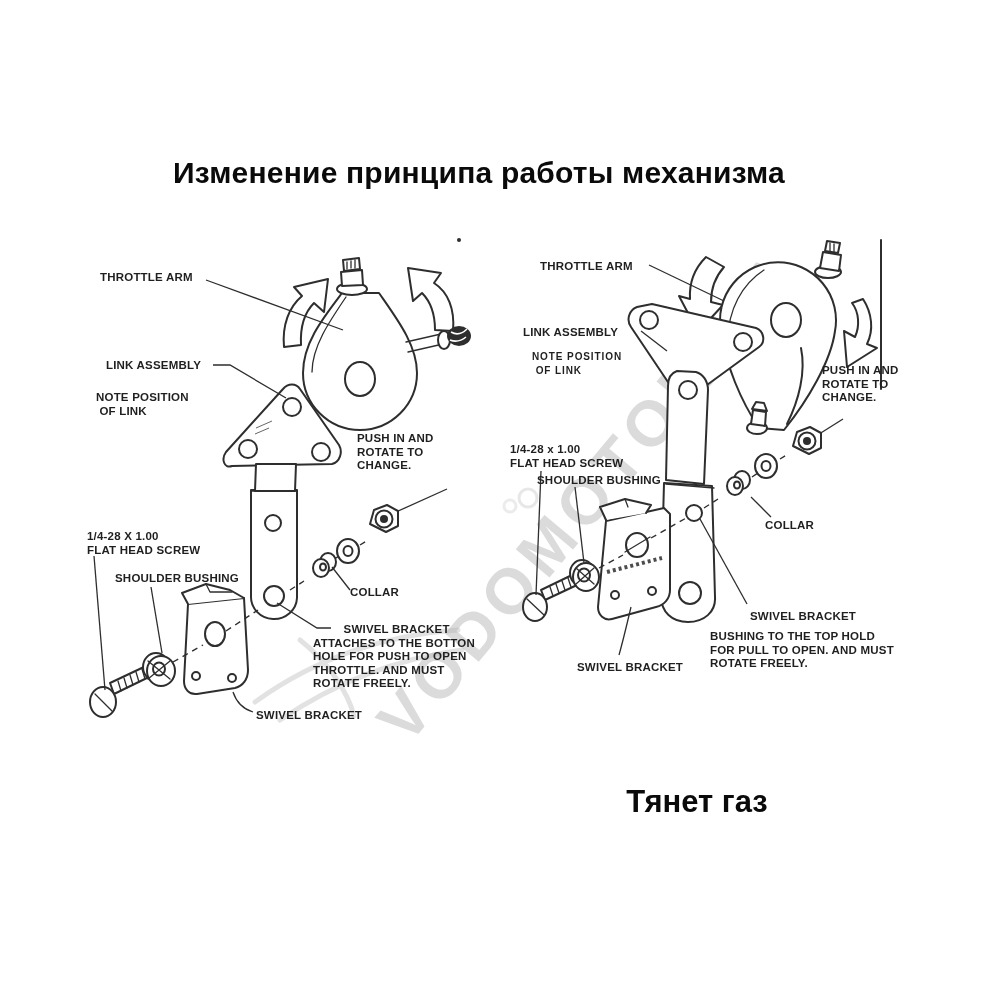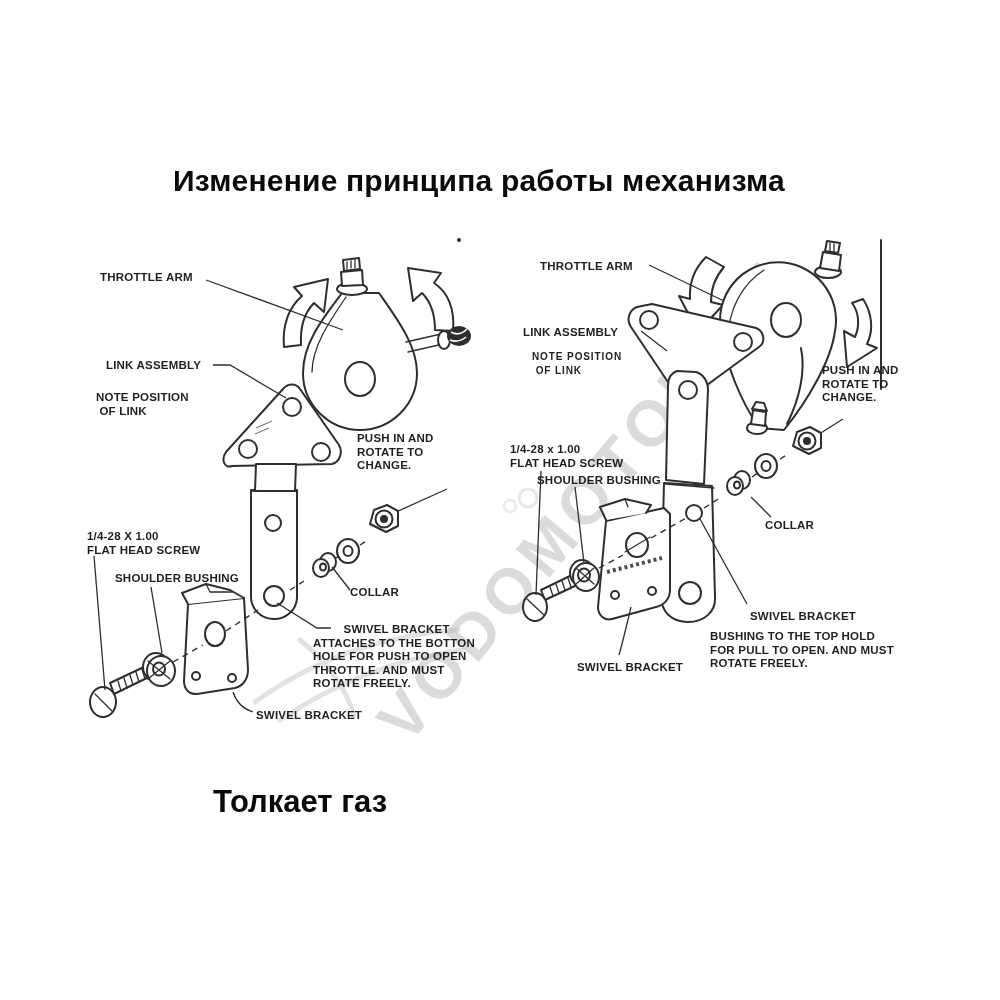--- a/index.html
+++ b/index.html
@@ -211,21 +211,21 @@
         <path class="leader" d="M641,331 L667,351"></path>
         <path class="leader" d="M771,517 L751,497"></path>
         <path class="leader" d="M541,471 L536,595"></path>
         <path class="leader" d="M575,487 L584,563"></path>
         <path class="leader" d="M700,519 L747,604"></path>
         <path class="leader" d="M631,607 C627,624 623,641 619,655"></path>
       </g>
     </g>
   </svg>
 
-  <div class="title-line" style="top:164px">Изменение принципа работы механизма</div>
+  <div class="title-line" style="top:156px">Изменение принципа работы механизма</div>
 
   <div class="lbl" style="left:100px;top:271px">THROTTLE ARM</div>
   <div class="lbl" style="left:106px;top:359px">LINK ASSEMBLY</div>
   <div class="lbl" style="left:96px;top:391px">NOTE POSITION
  OF LINK</div>
   <div class="lbl" style="left:357px;top:432px">PUSH IN AND
 ROTATE TO
 CHANGE.</div>
   <div class="lbl" style="left:87px;top:530px">1/4-28 X 1.00
 FLAT HEAD SCREW</div>
@@ -248,15 +248,15 @@
   <div class="lbl" style="left:510px;top:443px">1/4-28 x 1.00
 FLAT HEAD SCREW</div>
   <div class="lbl" style="left:537px;top:474px">SHOULDER BUSHING</div>
   <div class="lbl" style="left:765px;top:519px">COLLAR</div>
   <div class="lbl" style="left:750px;top:610px">SWIVEL BRACKET</div>
   <div class="lbl" style="left:710px;top:630px">BUSHING TO THE TOP HOLD
 FOR PULL TO OPEN. AND MUST
 ROTATE FREELY.</div>
   <div class="lbl" style="left:577px;top:661px">SWIVEL BRACKET</div>
 
-  <div class="caption" style="left:175px">Толкает газ</div>
+  <div class="caption" style="left:572px">Тянет газ</div>
 
 </div>
 
 </body></html>

